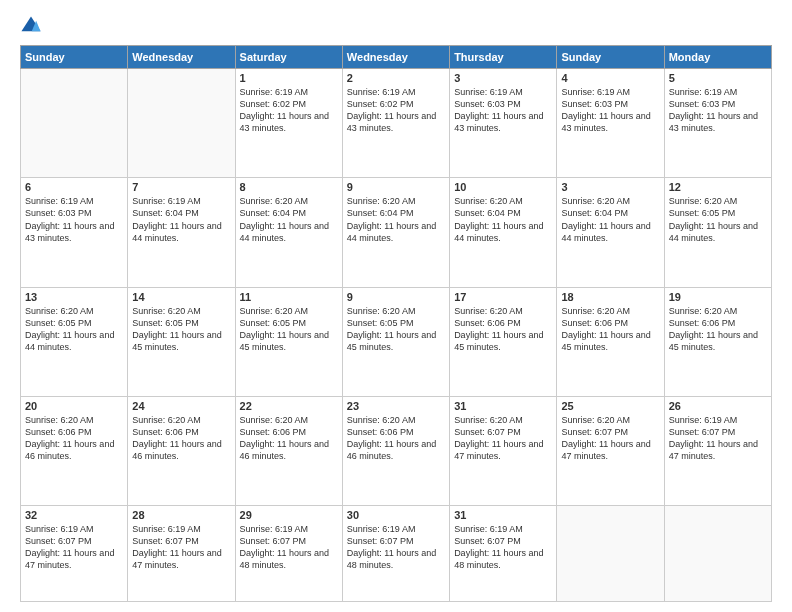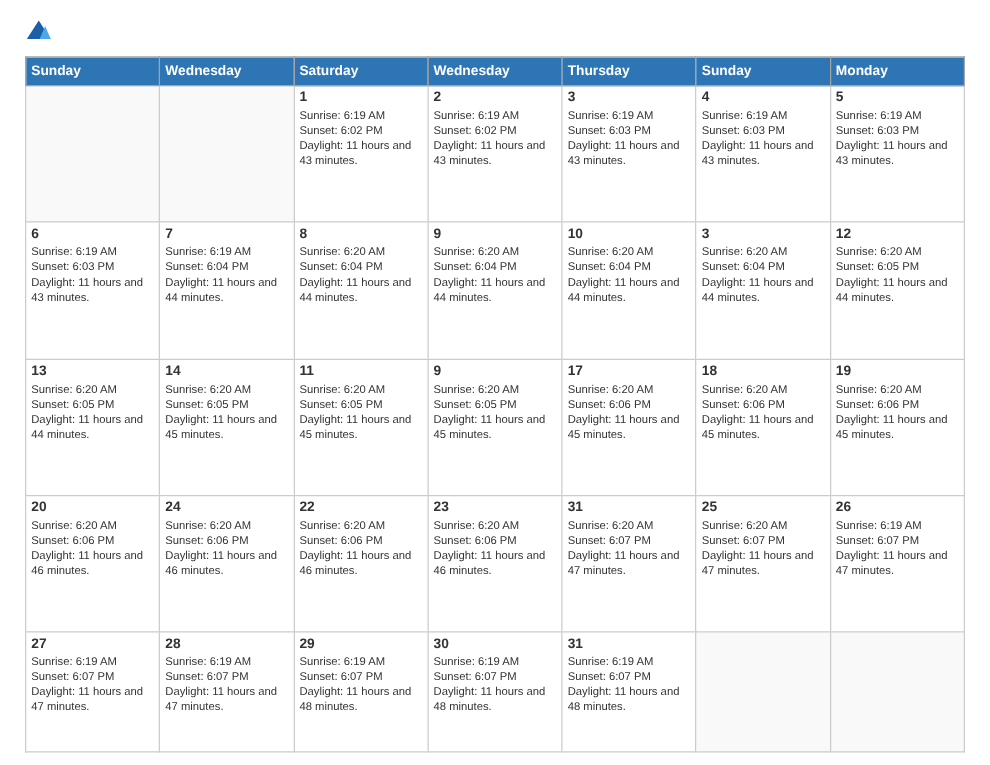--- a/index.html
+++ b/index.html
@@ -296,21 +296,21 @@
           </td>
           <td>
             <span class="day-num">26</span>
             <div class="day-info" style="white-space: pre-line;">Sunrise: 6:19 AM
 Sunset: 6:07 PM
 Daylight: 11 hours and 47 minutes.</div>
           </td>
         </tr>
         <tr>
           <td>
-            <span class="day-num">27</span>
+            <span class="day-num">32</span>
             <div class="day-info" style="white-space: pre-line;">Sunrise: 6:19 AM
 Sunset: 6:07 PM
 Daylight: 11 hours and 47 minutes.</div>
           </td>
           <td>
             <span class="day-num">28</span>
             <div class="day-info" style="white-space: pre-line;">Sunrise: 6:19 AM
 Sunset: 6:07 PM
 Daylight: 11 hours and 47 minutes.</div>
           </td>

